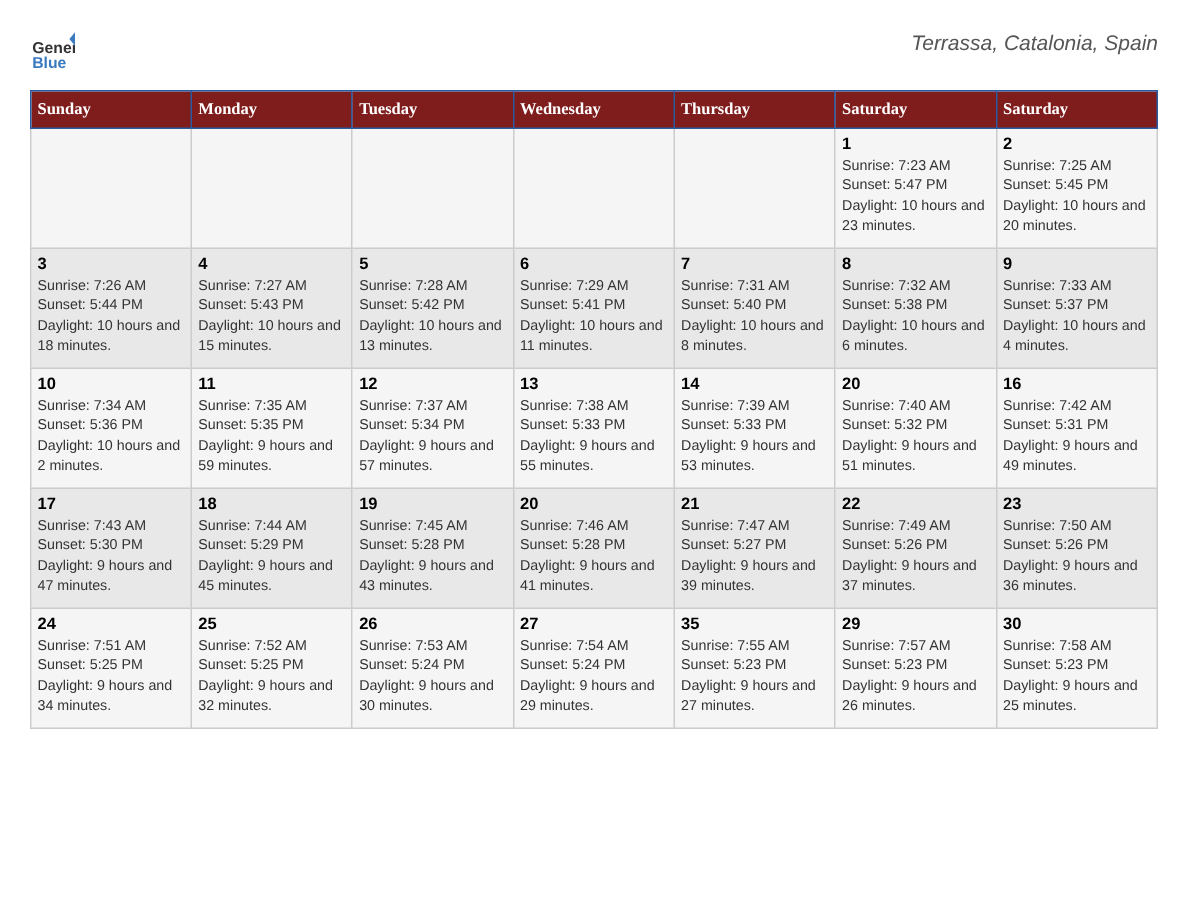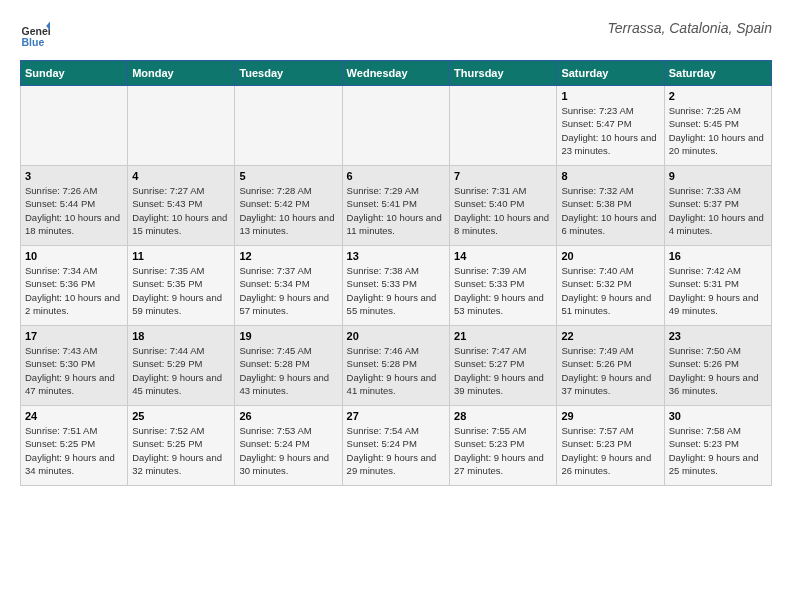--- a/index.html
+++ b/index.html
@@ -37,22 +37,23 @@
       font-size: 14px;
       color: #555;
       font-style: italic;
     }
     table {
       width: 100%;
       border-collapse: collapse;
       font-size: 10px;
     }
     thead tr {
-      background-color: #0f766e;
+      background-color: #7f1d1d;
       color: #fff;
+      font-family: Liberation Serif, serif;
     }
     thead th {
       padding: 6px 4px;
       text-align: left;
       font-size: 11px;
       font-weight: bold;
       border: 1px solid #2a5a9f;
     }
     tbody tr {
       vertical-align: top;
@@ -283,21 +284,21 @@
 Sunset: 5:24 PM
 Daylight: 9 hours and 30 minutes.</div>
         </td>
         <td>
           <span class="day-num">27</span>
           <div class="cell-text">Sunrise: 7:54 AM
 Sunset: 5:24 PM
 Daylight: 9 hours and 29 minutes.</div>
         </td>
         <td>
-          <span class="day-num">28</span>
+          <span class="day-num">35</span>
           <div class="cell-text">Sunrise: 7:55 AM
 Sunset: 5:23 PM
 Daylight: 9 hours and 27 minutes.</div>
         </td>
         <td>
           <span class="day-num">29</span>
           <div class="cell-text">Sunrise: 7:57 AM
 Sunset: 5:23 PM
 Daylight: 9 hours and 26 minutes.</div>
         </td>

